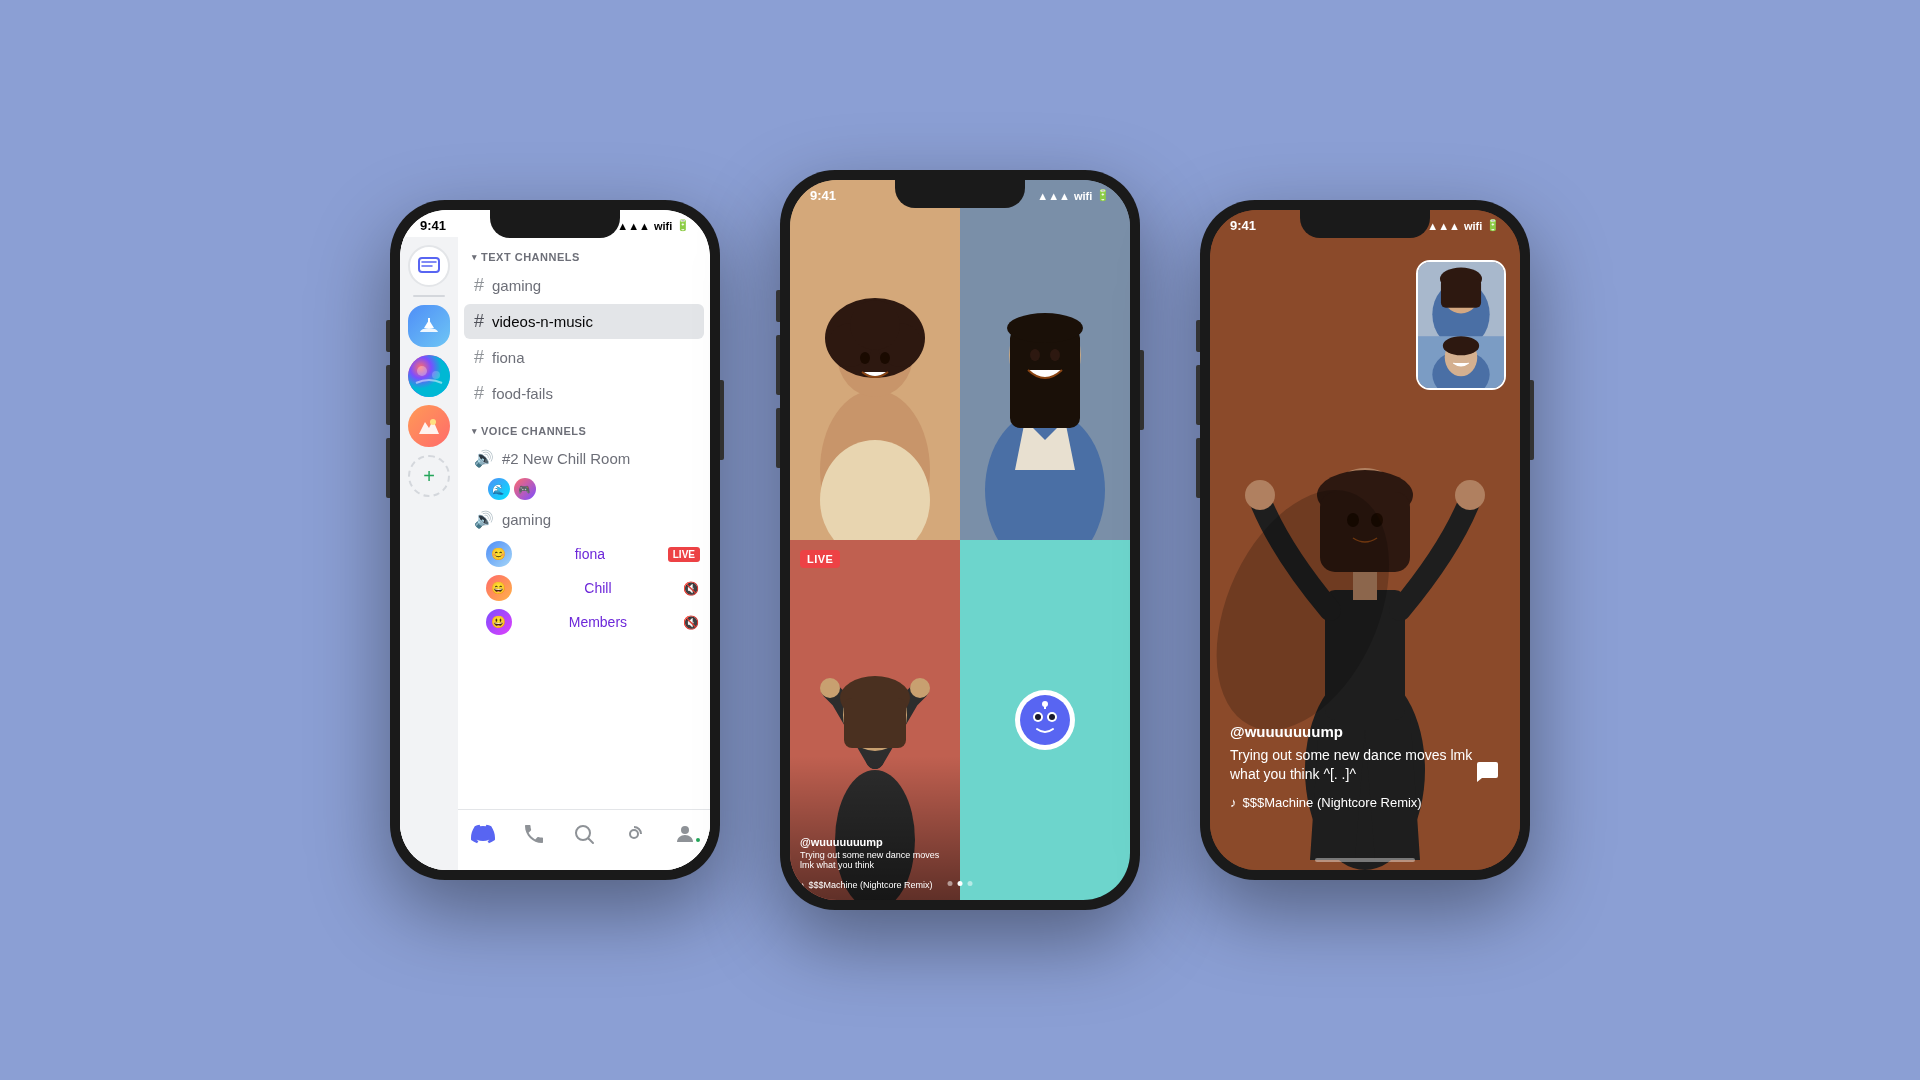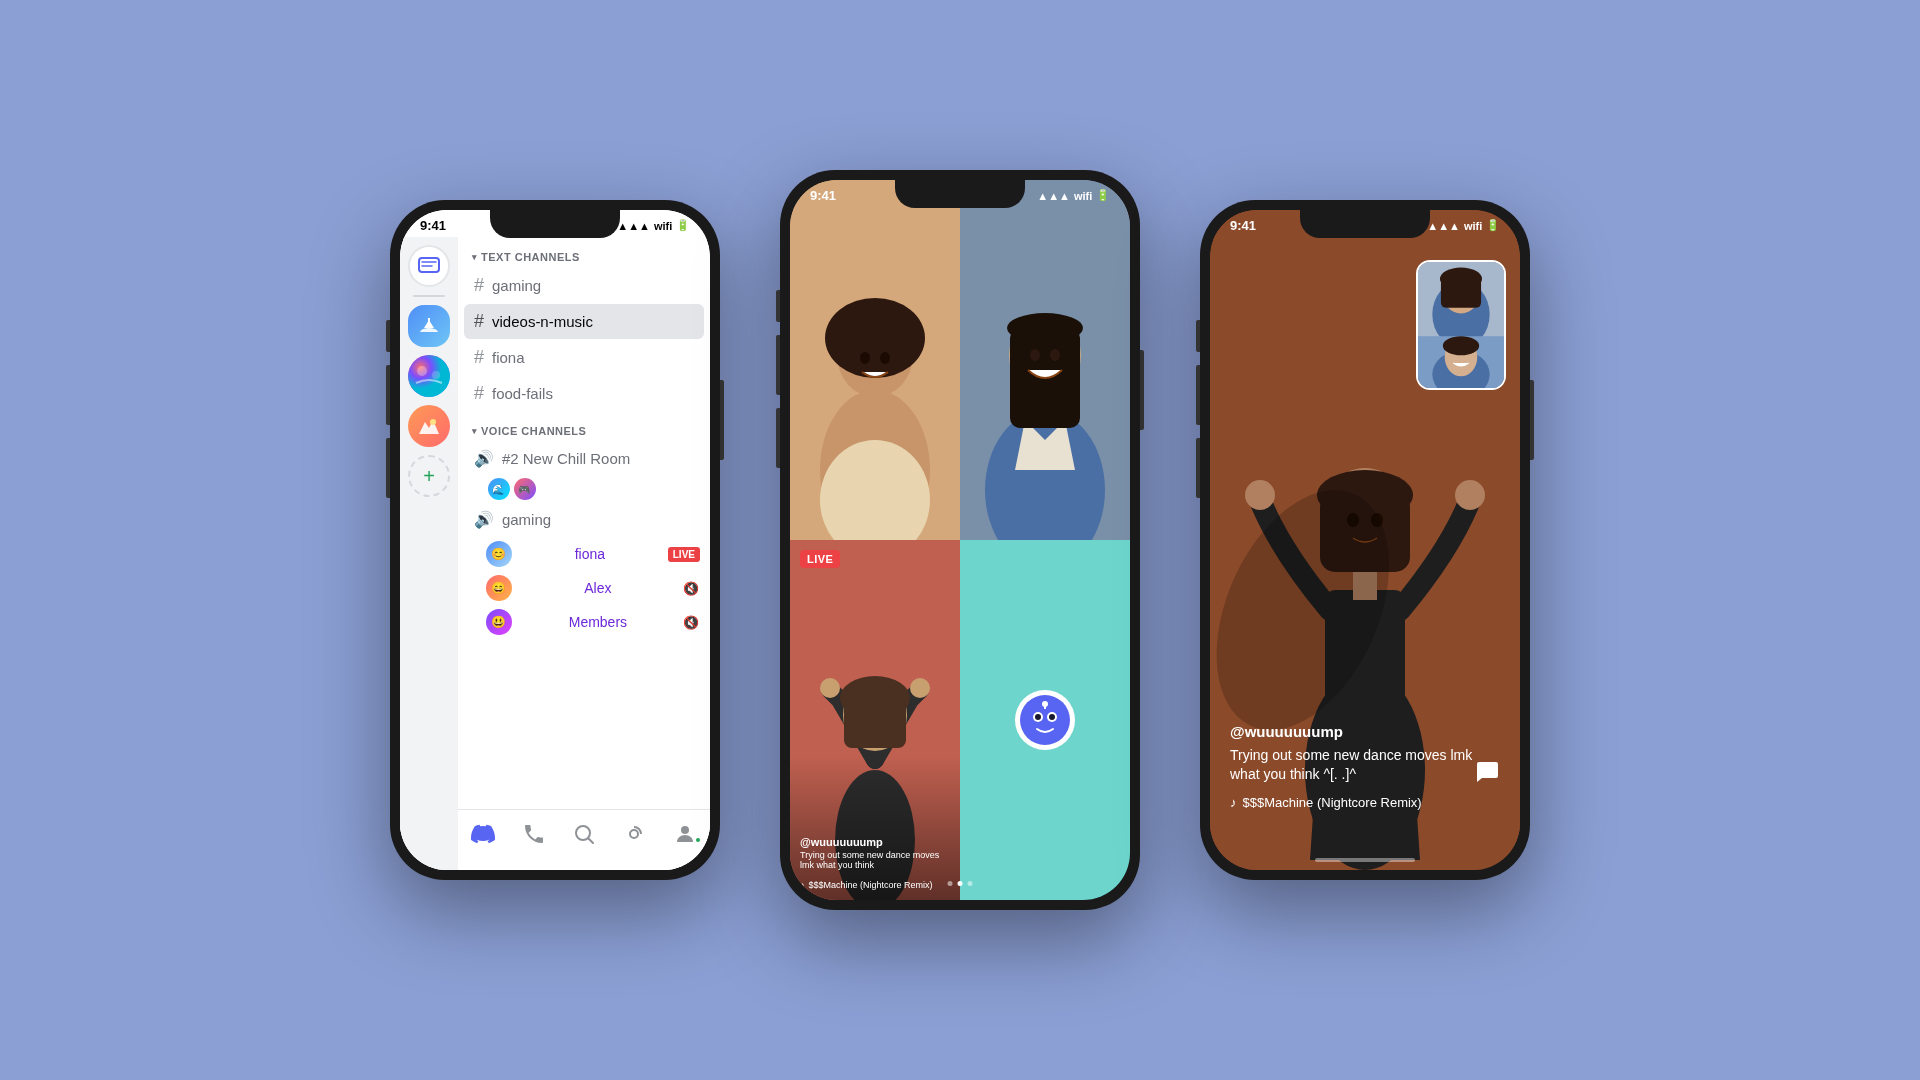--- a/index.html
+++ b/index.html
@@ -674,21 +674,21 @@
                 <span>gaming</span>
               </div>
 
               <div class="voice-member">
                 <div class="vm-avatar" style="background:linear-gradient(135deg,#4f8ef7,#a5d6f7);">😊</div>
                 <span class="vm-name">fiona</span>
                 <span class="live-badge">LIVE</span>
               </div>
               <div class="voice-member">
                 <div class="vm-avatar" style="background:linear-gradient(135deg,#ff6b6b,#ffb347);">😄</div>
-                <span class="vm-name">Alex</span>
+                <span class="vm-name">Chill</span>
                 <span class="vm-muted">🔇</span>
               </div>
               <div class="voice-member">
                 <div class="vm-avatar" style="background:linear-gradient(135deg,#7c4dff,#e040fb);">😃</div>
                 <span class="vm-name">Members</span>
                 <span class="vm-muted">🔇</span>
               </div>
             </div>
 
             <div class="discord-bottom-nav">

